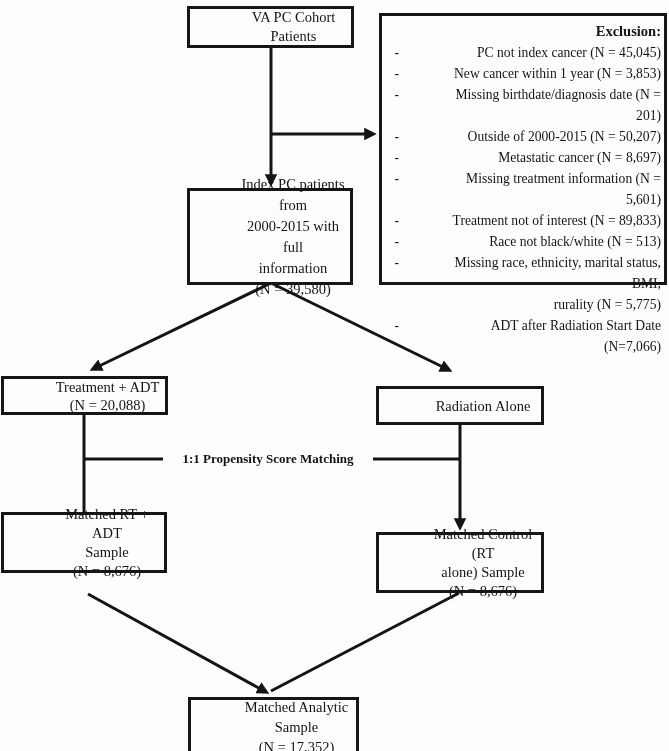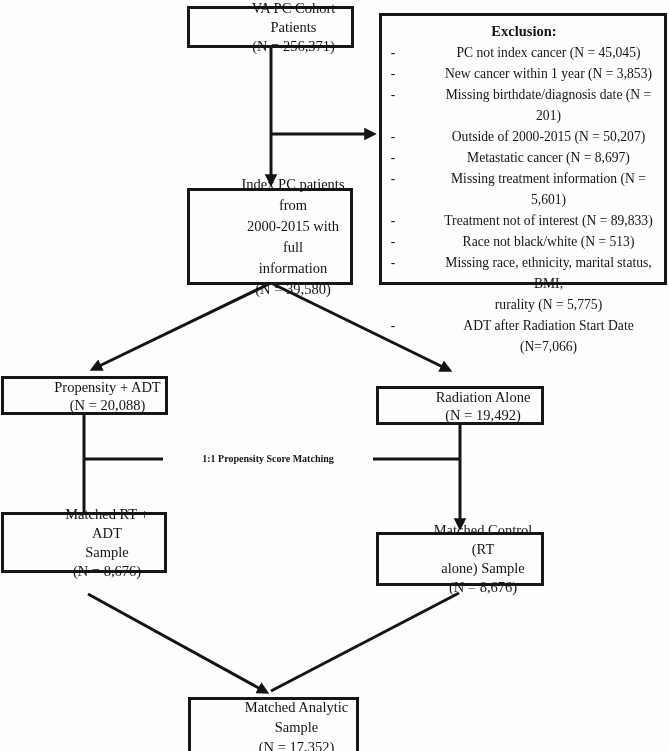--- a/index.html
+++ b/index.html
@@ -26,27 +26,27 @@
     line-height:19px;
     z-index:2;
     padding-left:46px;
   }
   .box .bline{width:100%;}
   .b-cohort{left:187px;top:6px;width:167px;height:42px;}
   .b-index{left:187px;top:188px;width:166px;height:97px;line-height:21px;align-items:flex-end;}
   .b-radadt{left:1px;top:376px;width:167px;height:39px;line-height:18px;}
   .b-radalone{left:376px;top:376px;width:168px;height:39px;line-height:18px;margin-top:10px;}
   .b-mrt{left:1px;top:512px;width:166px;height:61px;line-height:19px;}
-  .b-mctrl{left:376px;top:532px;width:168px;height:54px;line-height:19px;}
+  .b-mctrl{left:376px;top:532px;width:168px;height:61px;line-height:19px;}
   .b-analytic{left:188px;top:697px;width:171px;height:59px;line-height:20px;}
   .b-exclusion{
     left:379px;top:13px;width:288px;height:272px;
     justify-content:flex-start;
     align-items:stretch;
-    text-align:center;
+    text-align:right;
     padding:4px 3px 0 5px;
     font-size:13.6px;
   }
   .ex-header{
     font-weight:bold;
     font-size:14.5px;
     line-height:22px;
   }
   .ex-item{
     display:flex;
@@ -58,21 +58,21 @@
   .ex-text{
     flex:1 1 auto;
     white-space:pre-line;
     margin-left:37px;
   }
   .match-label{
     position:absolute;
     left:163px;top:448px;width:210px;
     text-align:center;
     font-weight:bold;
-    font-size:10px;
+    font-size:13px;
     line-height:21px;
     background:#fdfdfd;
     z-index:3;
   }
 </style>
 </head>
 <body>
 
 <div class="stage">
 
@@ -88,21 +88,20 @@
     <path d="M271,283 L449,370" stroke="#141414" stroke-width="3" fill="none" marker-end="url(#arw)"></path>
     <path d="M84,415 L84,528" stroke="#141414" stroke-width="3" fill="none" marker-end="url(#arw)"></path>
     <path d="M460,415 L460,527" stroke="#141414" stroke-width="3" fill="none" marker-end="url(#arw)"></path>
     <path d="M84,459 L460,459" stroke="#141414" stroke-width="3" fill="none"></path>
     <path d="M88,594 L266,692" stroke="#141414" stroke-width="3" fill="none" marker-end="url(#arw)"></path>
     <path d="M459,593 L271,691" stroke="#141414" stroke-width="3" fill="none"></path>
   </svg>
 
   <div class="box b-cohort">
     <div class="bline">VA PC Cohort Patients</div>
-    <div class="bline">(N = 256,371)</div>
   </div>
 
   <div class="box b-exclusion">
     <div class="ex-header">Exclusion:</div>
     <div class="ex-item">
       <span class="ex-bullet">-</span>
       <span class="ex-text">PC not index cancer (N = 45,045)</span>
     </div>
     <div class="ex-item">
       <span class="ex-bullet">-</span>
@@ -144,27 +143,26 @@
   </div>
 
   <div class="box b-index">
     <div class="bline">Index PC patients from</div>
     <div class="bline">2000-2015 with full</div>
     <div class="bline">information</div>
     <div class="bline">(N = 39,580)</div>
   </div>
 
   <div class="box b-radadt">
-    <div class="bline">Propensity + ADT</div>
+    <div class="bline">Treatment + ADT</div>
     <div class="bline">(N = 20,088)</div>
   </div>
 
   <div class="box b-radalone">
     <div class="bline">Radiation Alone</div>
-    <div class="bline">(N = 19,492)</div>
   </div>
 
   <div class="match-label">1:1 Propensity Score Matching</div>
 
   <div class="box b-mrt">
     <div class="bline">Matched RT + ADT</div>
     <div class="bline">Sample</div>
     <div class="bline">(N = 8,676)</div>
   </div>
 

